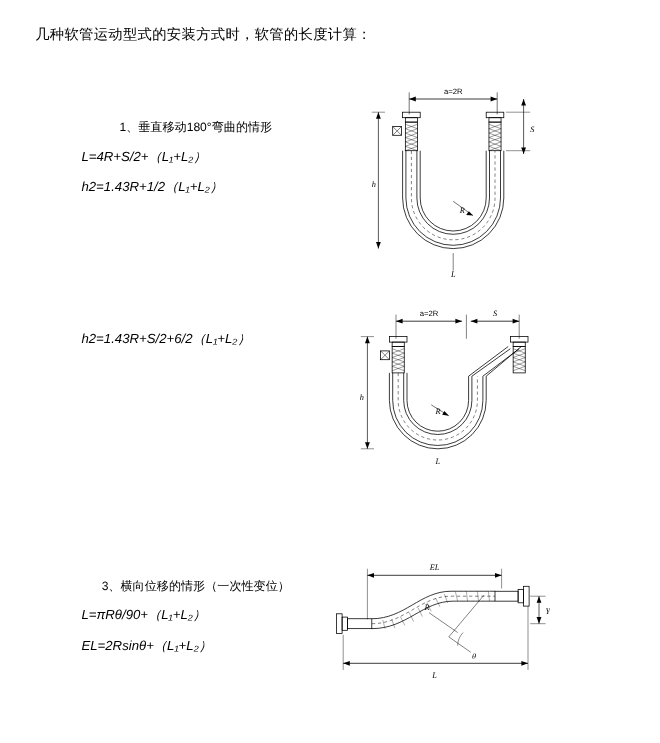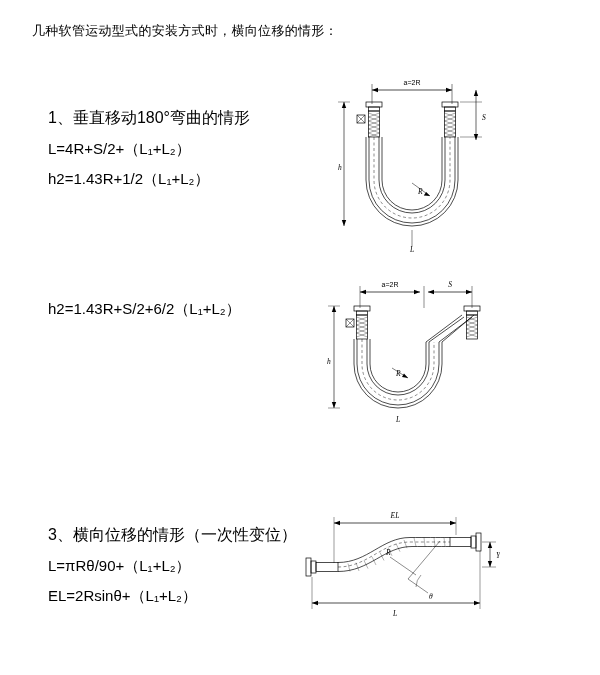--- a/index.html
+++ b/index.html
@@ -36,45 +36,48 @@
   .sec1 { top: 108px; }
   .sec2 { top: 300px; }
   .sec3 { top: 525px; }
 
   .text-col {
     position: absolute;
     left: 48px;
     width: 260px;
   }
   .sec-title {
-    font-size: 16px;
+    font-size: 11px;
     white-space: nowrap;
     margin-bottom: 11px;
+    text-align: center;
   }
   .formula {
-    font-size: 15px;
+    font-size: 12px;
     white-space: nowrap;
+    margin-left: 26px;
     margin-bottom: 11px;
+    font-style: italic;
   }
   .fig {
     position: absolute;
   }
   .fig1 { left: 300px; top: -38px; }
   .fig2 { left: 300px; top: -28px; }
   .fig3 { left: 290px; top: -22px; text-align: center; }
   svg { display: block; }
   .dim { font-family: "Liberation Sans", sans-serif; font-size: 7px; }
   .dimi { font-family: "Liberation Serif", serif; font-size: 7.5px; font-style: italic; }
 </style>
 </head>
 <body>
 
 <div class="page">
 
-  <div class="heading">几种软管运动型式的安装方式时，横向位移的情形：</div>
+  <div class="heading">几种软管运动型式的安装方式时，软管的长度计算：</div>
 
   <div class="section sec1">
     <div class="text-col">
       <div class="sec-title">1、垂直移动180°弯曲的情形</div>
       <div class="formula">L=4R+S/2+（L₁+L₂）</div>
       <div class="formula">h2=1.43R+1/2（L₁+L₂）</div>
     </div>
 
     <div class="fig fig1">
       <svg width="200" height="220" viewBox="0 0 200 220">

